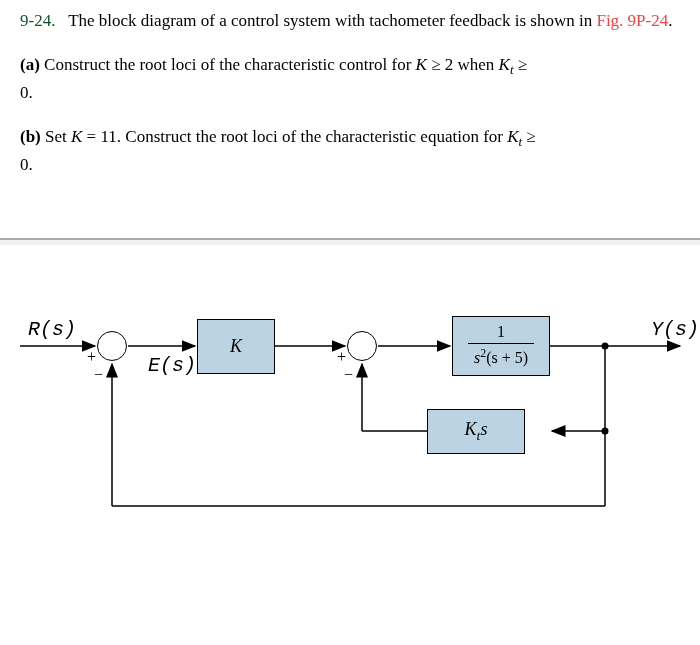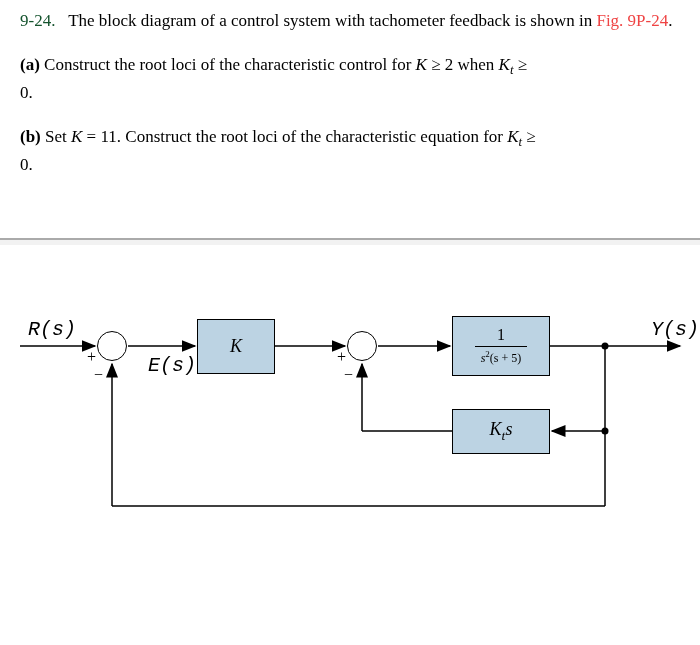--- a/index.html
+++ b/index.html
@@ -54,21 +54,21 @@
       font-size: 18px;
       font-style: italic;
     }
     .block .frac {
       display: flex;
       flex-direction: column;
       align-items: center;
       font-style: normal;
     }
     .block .frac .num { padding: 0 6px 2px 6px; font-size: 16px;}
-    .block .frac .den { border-top: 1.5px solid #000; padding: 2px 6px 0 6px; font-size: 12px;}
+    .block .frac .den { border-top: 1.5px solid #000; padding: 2px 6px 0 6px; font-size: 16px;}
     .sig-label {
       position: absolute;
       font-family: Liberation Mono, monospace;
       font-size: 20px;
       font-style: italic;
     }
     .sign {
       position: absolute;
       font-family: 'Times New Roman', serif;
       font-size: 16px;
@@ -155,18 +155,18 @@
 
   <div class="block" style="left:452px; top:40px; width:98px; height:60px; font-style:normal;">
     <div class="frac">
       <div class="num">1</div>
       <div class="den">
         <span class="italic">s</span><span class="sup">2</span><span>(s + 5)</span>
       </div>
     </div>
   </div>
 
-  <div class="block" style="left:452px; top:133px; width:98px; height:45px; font-style:normal;">
+  <div class="block" style="left:427px; top:133px; width:98px; height:45px; font-style:normal;">
     <span>
       <span class="italic">K</span><span class="italic sub">t</span><span class="italic">s</span>
     </span>
   </div>
 </div>
 
 </body></html>

